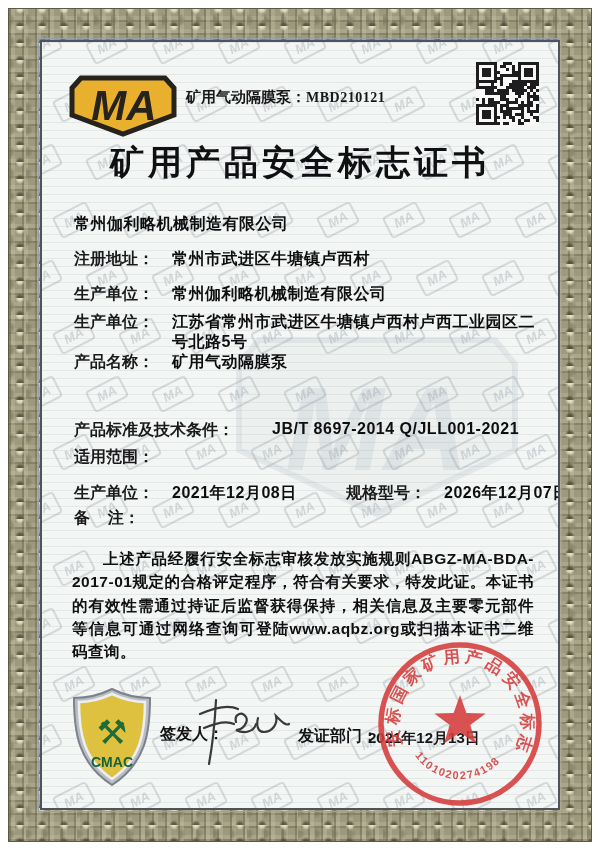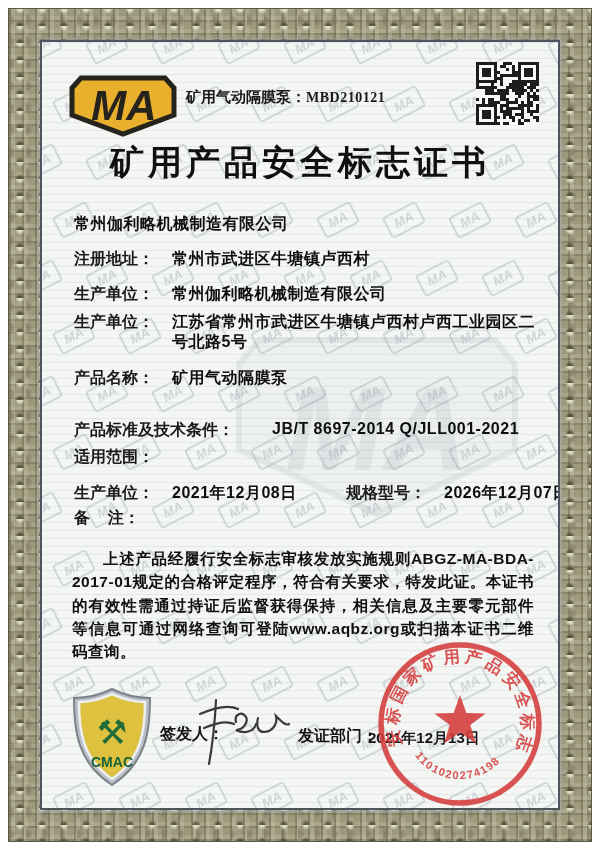--- a/index.html
+++ b/index.html
@@ -43,21 +43,21 @@
 
   .title { position:absolute; left:0; top:98px; width:100%; text-align:center;
     font-family:"Liberation Serif", serif; font-size:34px; font-weight:900; color:#101012; letter-spacing:4px; }
 
   
   .row { position:absolute; left:32px; font-size:16px; color:#141416; display:flex; align-items:flex-start; }
   .lbl { font-weight:bold; white-space:pre; color:#1a1a1c; flex:none; }
   .val { font-weight:bold; color:#0e0e10; letter-spacing:.5px; }
   .short .lbl { width:98px; }
   .r1{top:172px}.r2{top:207px}.r3{top:242px}.r4{top:270px}
-  .r5{top:326px}.r6{top:346px}.r7{top:378px}.r8{top:405px}.r9{top:441px}.r10{top:466px}
+  .r5{top:310px}.r6{top:346px}.r7{top:378px}.r8{top:405px}.r9{top:441px}.r10{top:466px}
   .r4 .val { width:372px; line-height:1.25; }
   .r7 .lbl { width:198px; }
   .r9 .lbl2 { margin-left:42px; }
   .r9 .val { width:132px; }
 
   .statement { position:absolute; left:30px; top:505px; width:462px; z-index:1;
     font-size:15.5px; font-weight:bold; color:#101012; line-height:1.5;
     text-align:justify; text-indent:2em; letter-spacing:.5px; }
 
   

